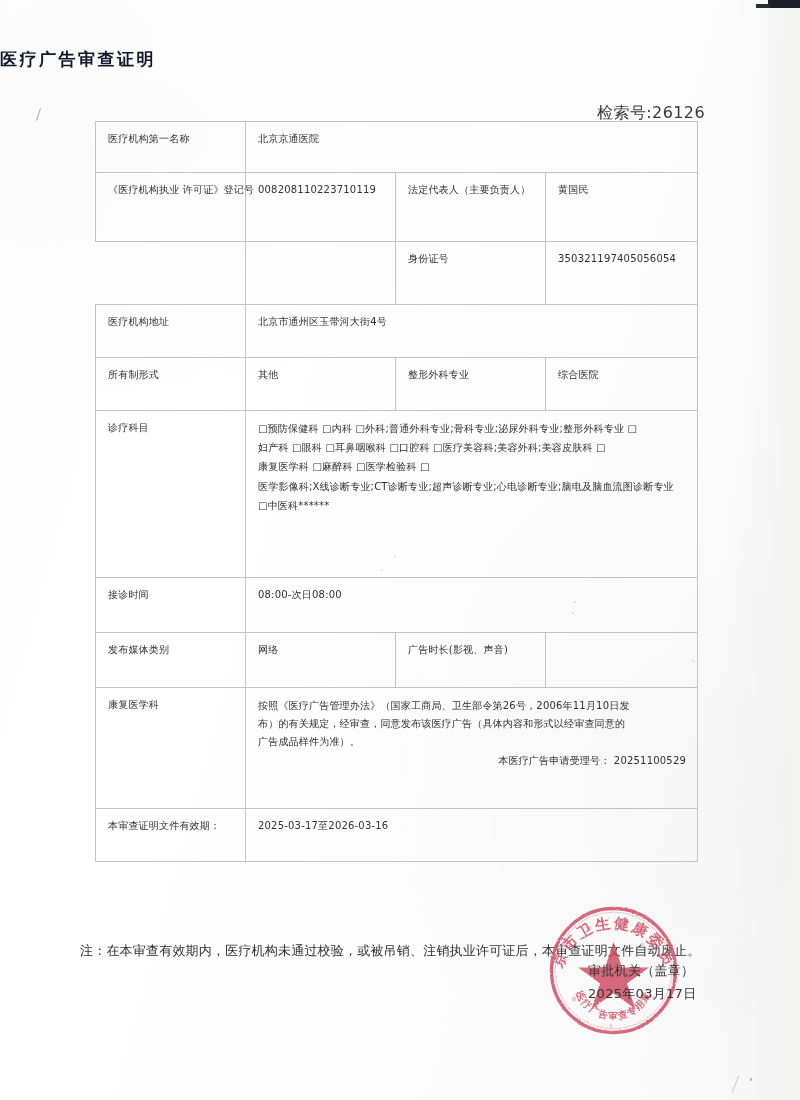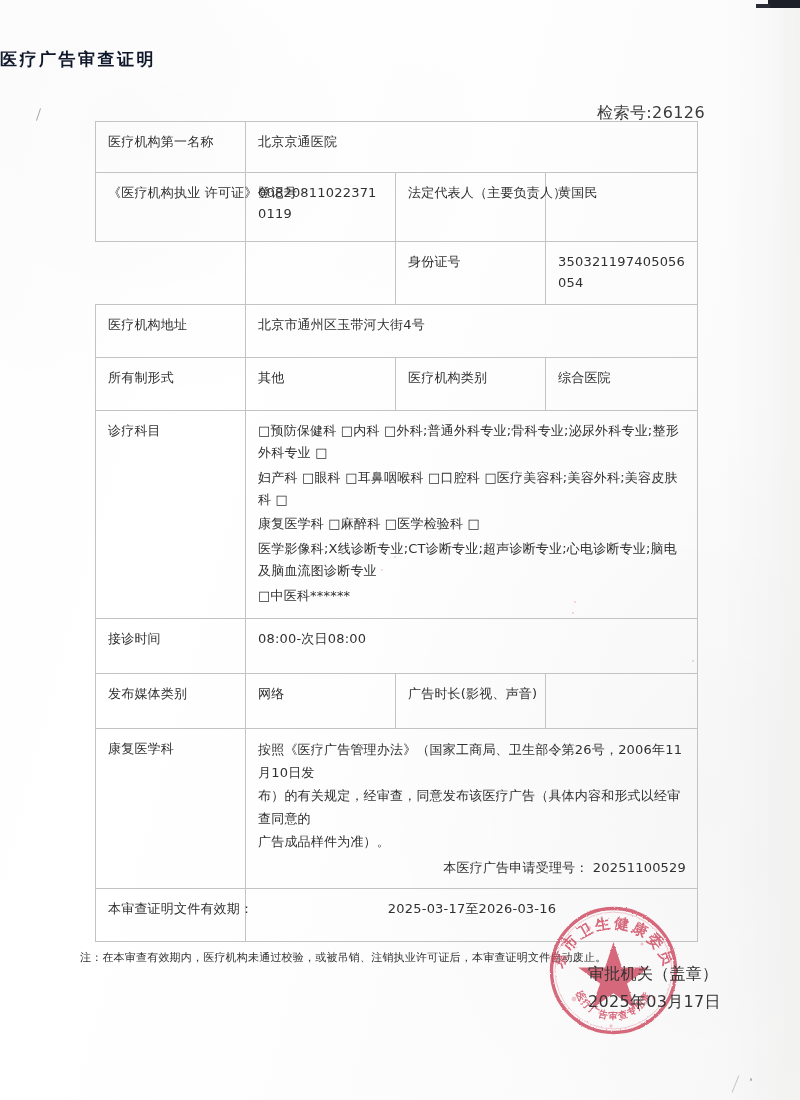--- a/index.html
+++ b/index.html
@@ -97,39 +97,39 @@
   }
 
   
   .cert-table {
     position: absolute;
     left: 95px;
     top: 121px;
     width: 602px;
     border-collapse: collapse;
     table-layout: fixed;
-    font-size: 13px;
+    font-size: 10px;
     color: #303030;
     border-radius: 27px;
   }
   .cert-table td {
     border: 1px solid #c3c3c3;
     padding: 9px 11px 9px 12px;
     vertical-align: top;
     line-height: 1.62;
     word-break: break-all;
   }
   .lbl {
     white-space: nowrap;
     letter-spacing: .2px;
   }
   .val {
     letter-spacing: .2px;
   }
-  .nowrap-val { white-space: nowrap; text-align: center; }
+  .nowrap-val { white-space: nowrap; }
 
   .r-name td      { height: 32px; }
   .r-license td   { height: 50px; }
   .r-idno td      { height: 44px; }
   .r-addr td      { height: 34px; }
   .r-owner td     { height: 34px; }
   .r-dept td      { height: 148px; }
   .r-hours td     { height: 36px; }
   .r-beds td      { height: 36px; }
   .r-media td     { height: 36px; }
@@ -155,44 +155,43 @@
   col.c2 { width: 150px; }
   col.c3 { width: 150px; }
   col.c4 { width: 152px; }
 
   
   .footer-note {
     position: absolute;
     left: 80px;
     top: 941px;
     width: 640px;
-    font-size: 11px;
+    font-size: 13px;
     line-height: 1.6;
     color: #303030;
     letter-spacing: .2px;
-    margin-top: 8px;
   }
 
   
   .seal {
     position: absolute;
     left: 541px;
     top: 898px;
     width: 145px;
     height: 145px;
     pointer-events: none;
   }
   .seal svg { display: block; }
 
   
   .seal-caption {
     position: absolute;
     left: 588px;
     top: 960px;
-    font-size: 16px;
+    font-size: 13px;
     color: #343434;
     line-height: 1.75;
     letter-spacing: .3px;
     white-space: nowrap;
   }
 </style>
 </head>
 <body>
 
 <div class="paper"></div>
@@ -242,21 +241,21 @@
     </tr>
 
     <tr class="r-addr">
       <td class="lbl">医疗机构地址</td>
       <td class="val" colspan="3">北京市通州区玉带河大街4号</td>
     </tr>
 
     <tr class="r-owner">
       <td class="lbl">所有制形式</td>
       <td class="val">其他</td>
-      <td class="lbl">医疗机构类别</td>
+      <td class="lbl">整形外科专业</td>
       <td class="val">综合医院</td>
     </tr>
 
     <tr class="r-dept">
       <td class="lbl">诊疗科目</td>
       <td class="val dept-lines" colspan="3">
         <p>□预防保健科 □内科 □外科;普通外科专业;骨科专业;泌尿外科专业;整形外科专业 □</p>
         <p>妇产科 □眼科 □耳鼻咽喉科 □口腔科 □医疗美容科;美容外科;美容皮肤科 □</p>
         <p>康复医学科 □麻醉科 □医学检验科 □</p>
         <p>医学影像科;X线诊断专业;CT诊断专业;超声诊断专业;心电诊断专业;脑电及脑血流图诊断专业</p>

